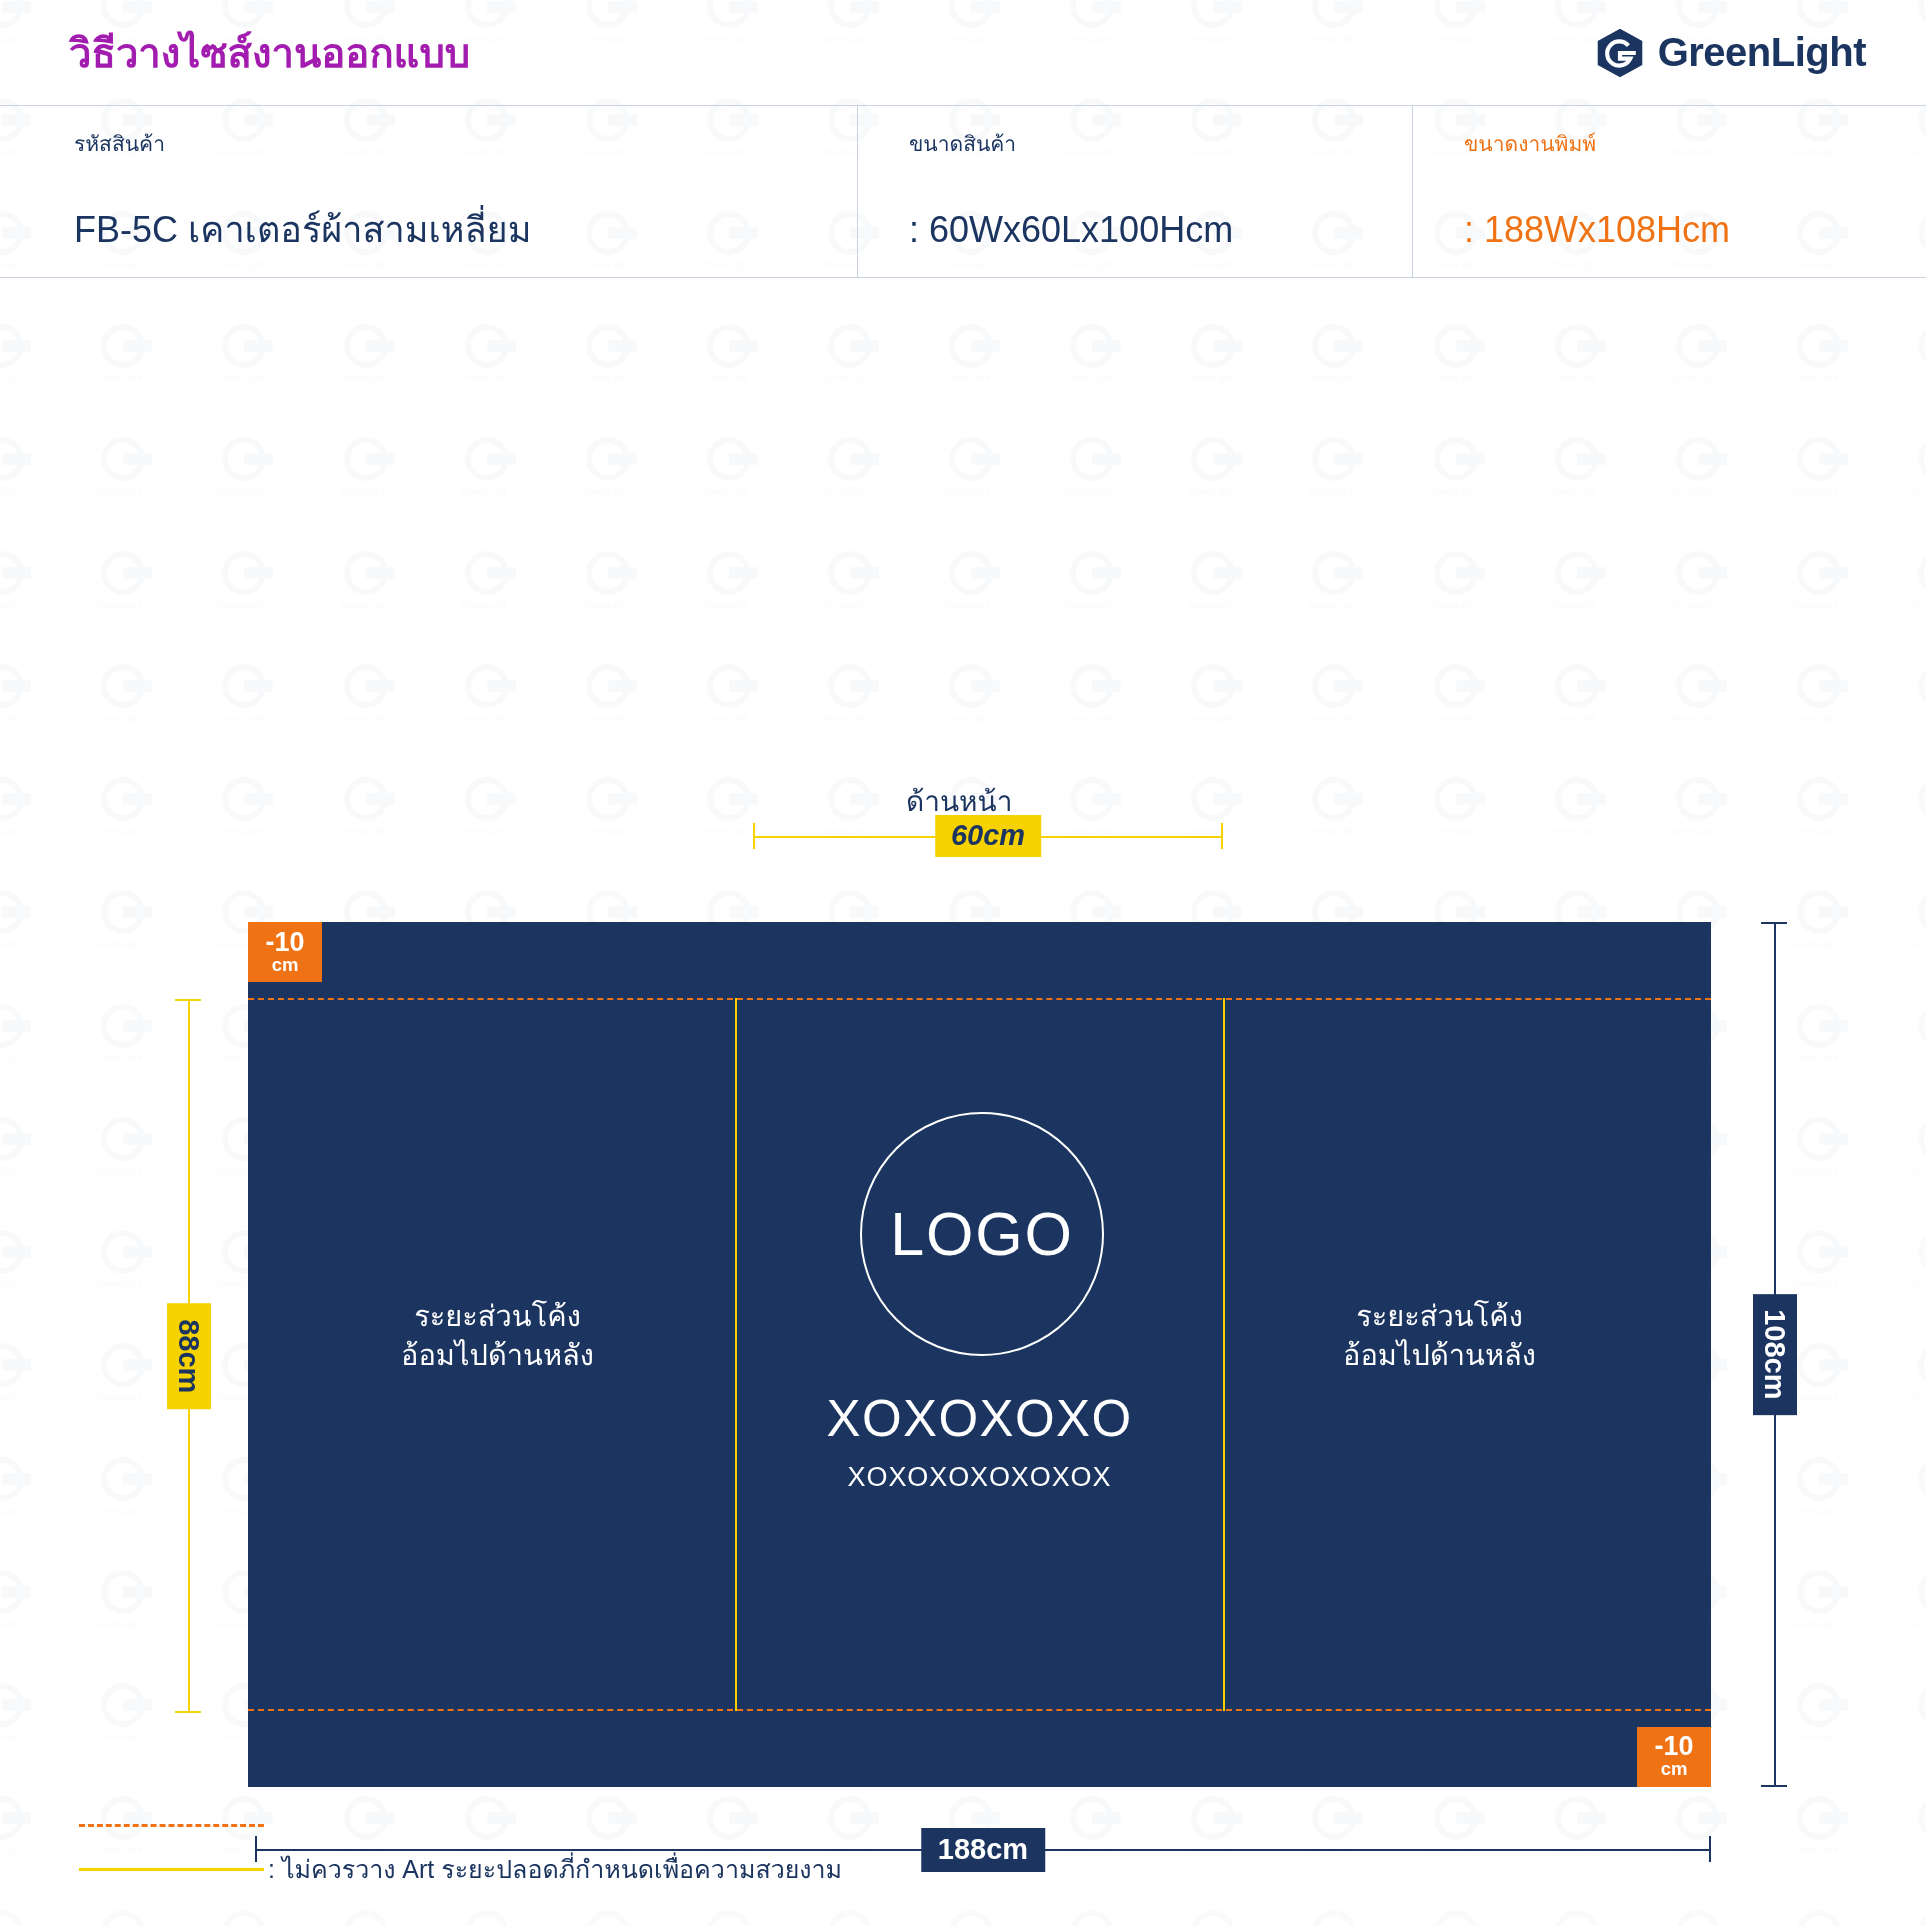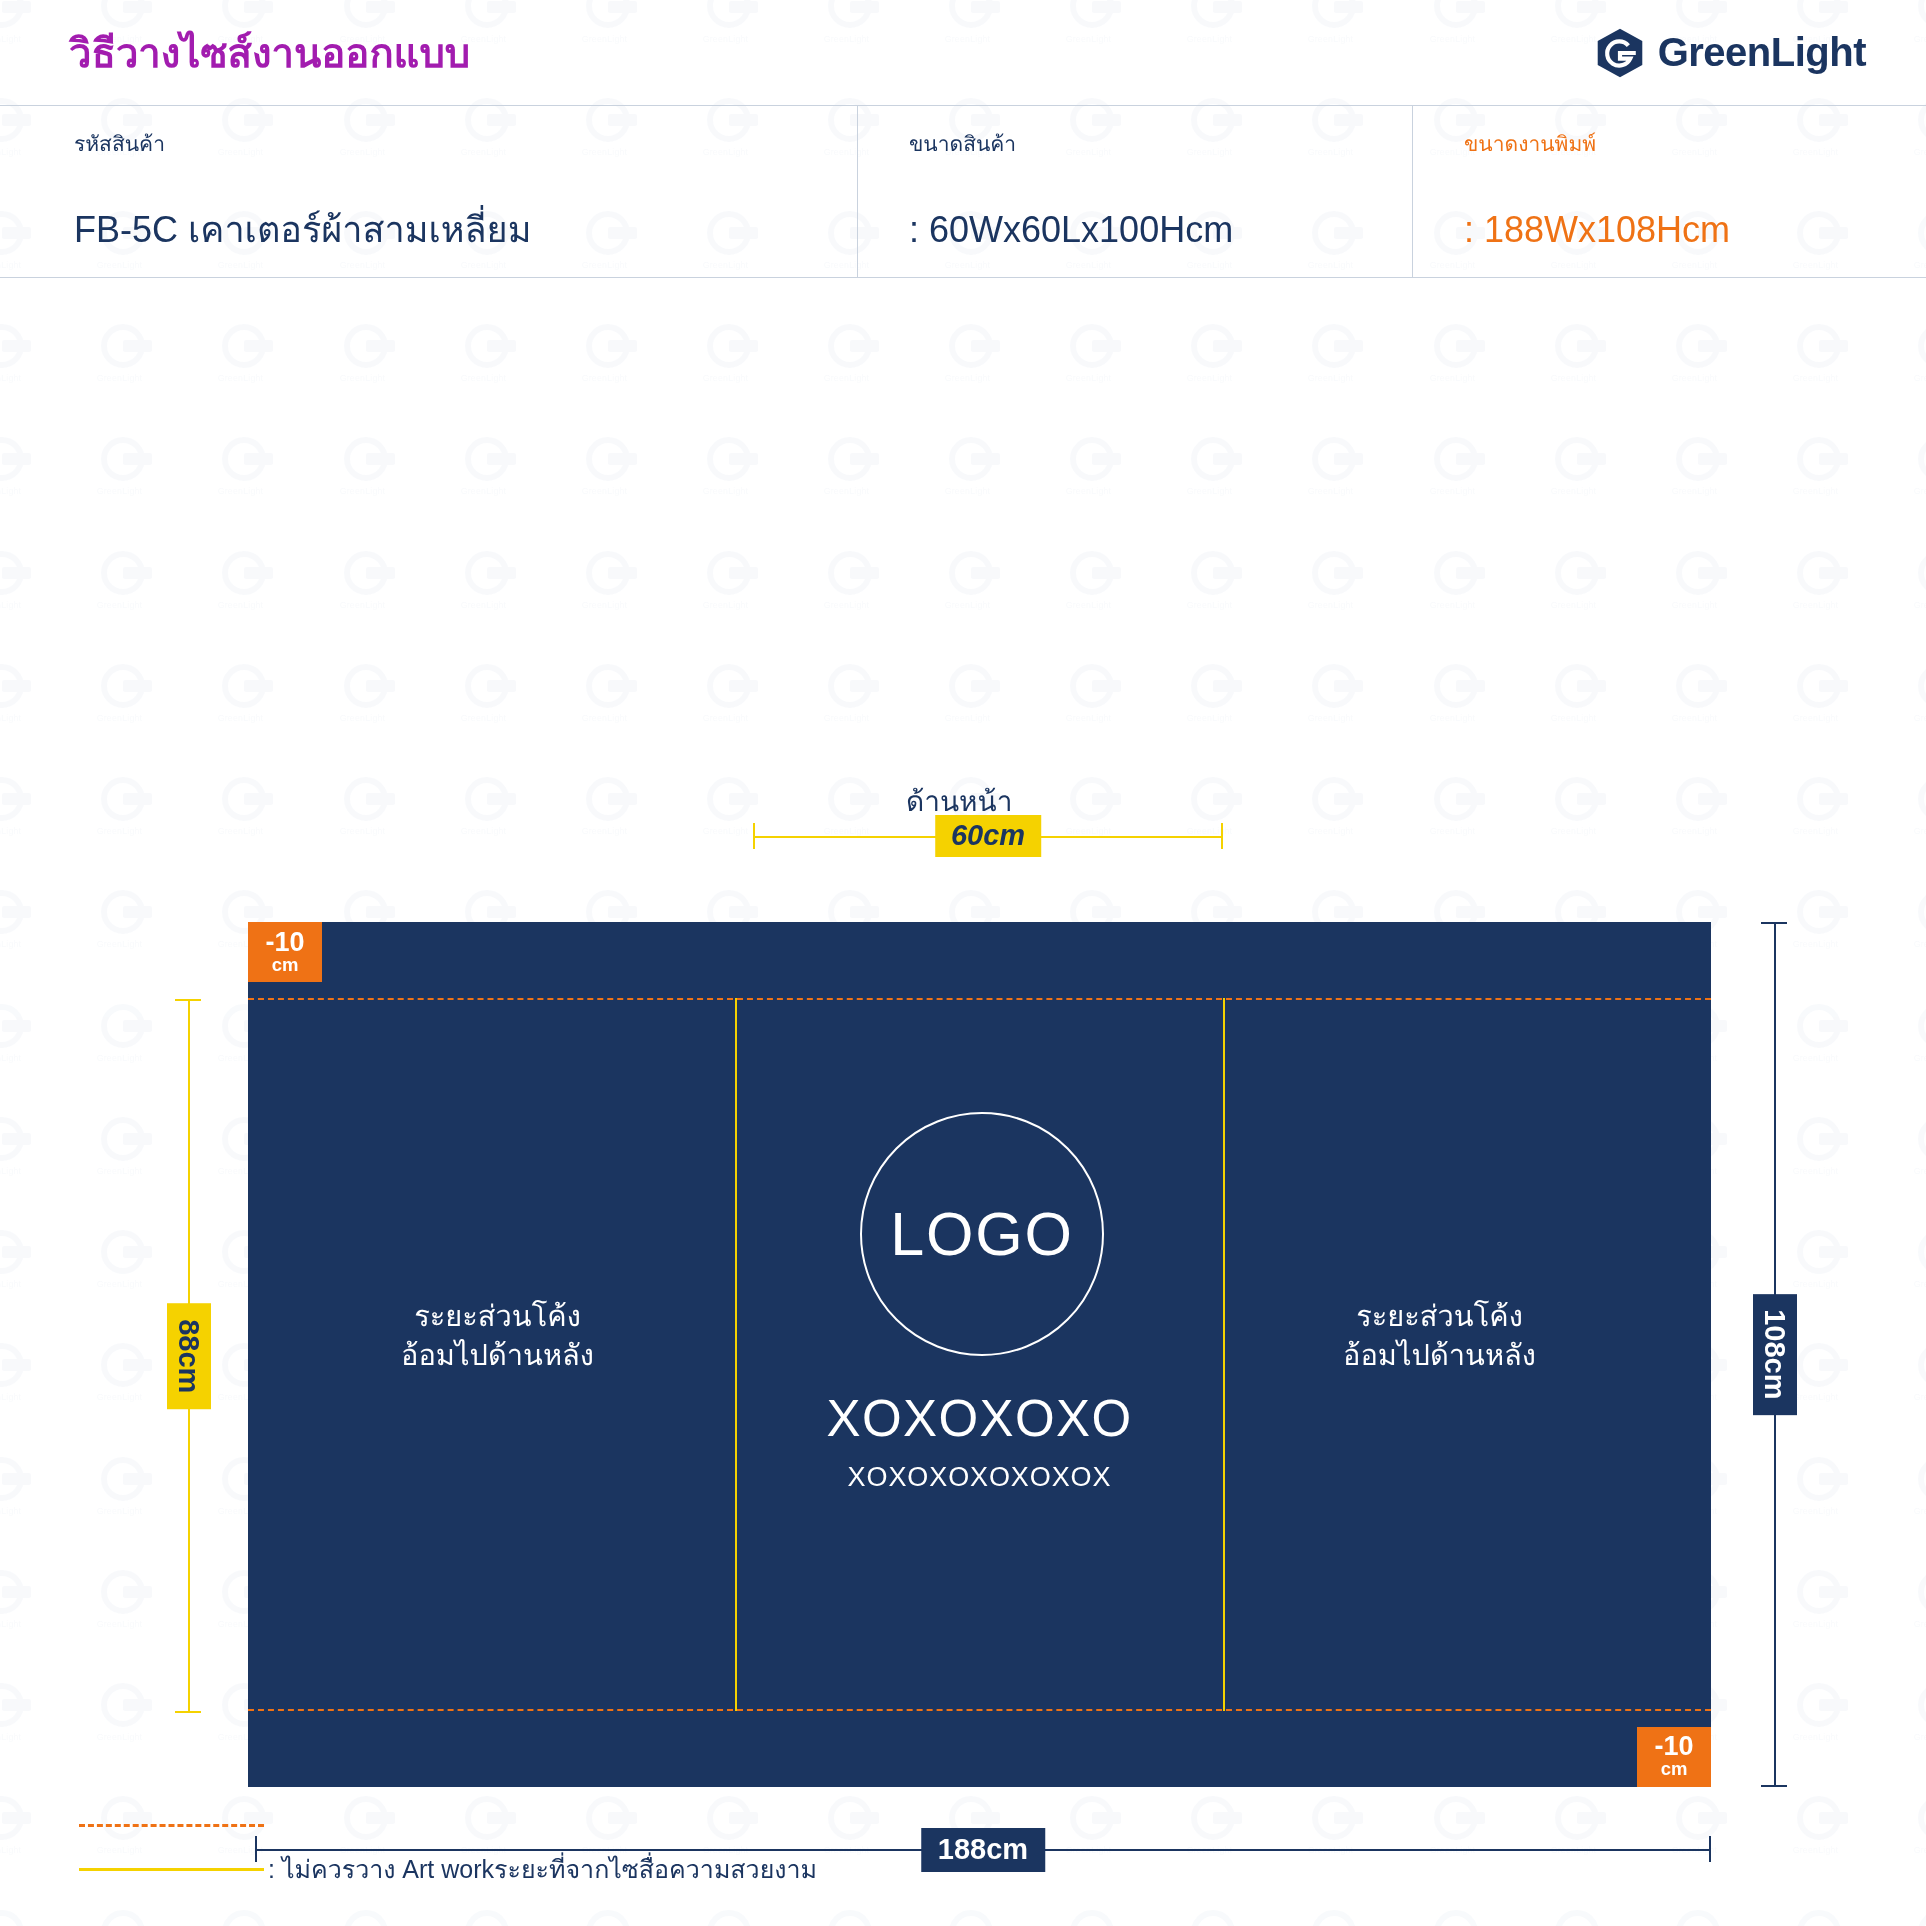--- a/index.html
+++ b/index.html
@@ -2021,18 +2021,18 @@
   <div class="legend">
     <div class="legend-row">
       <div class="legend-key">
           <div class="dash"></div>
         </div>
     </div>
     <div class="legend-row">
       <div class="legend-key">
           <div class="solid"></div>
         </div>
-      <div class="legend-text">: ไม่ควรวาง Art workระยะที่จากไซสื่อความสวยงาม</div>
+      <div class="legend-text">: ไม่ควรวาง Art ระยะปลอดภี่กำหนดเพื่อความสวยงาม</div>
     </div>
   </div>
 
 </div>
 
 
 </body></html>

